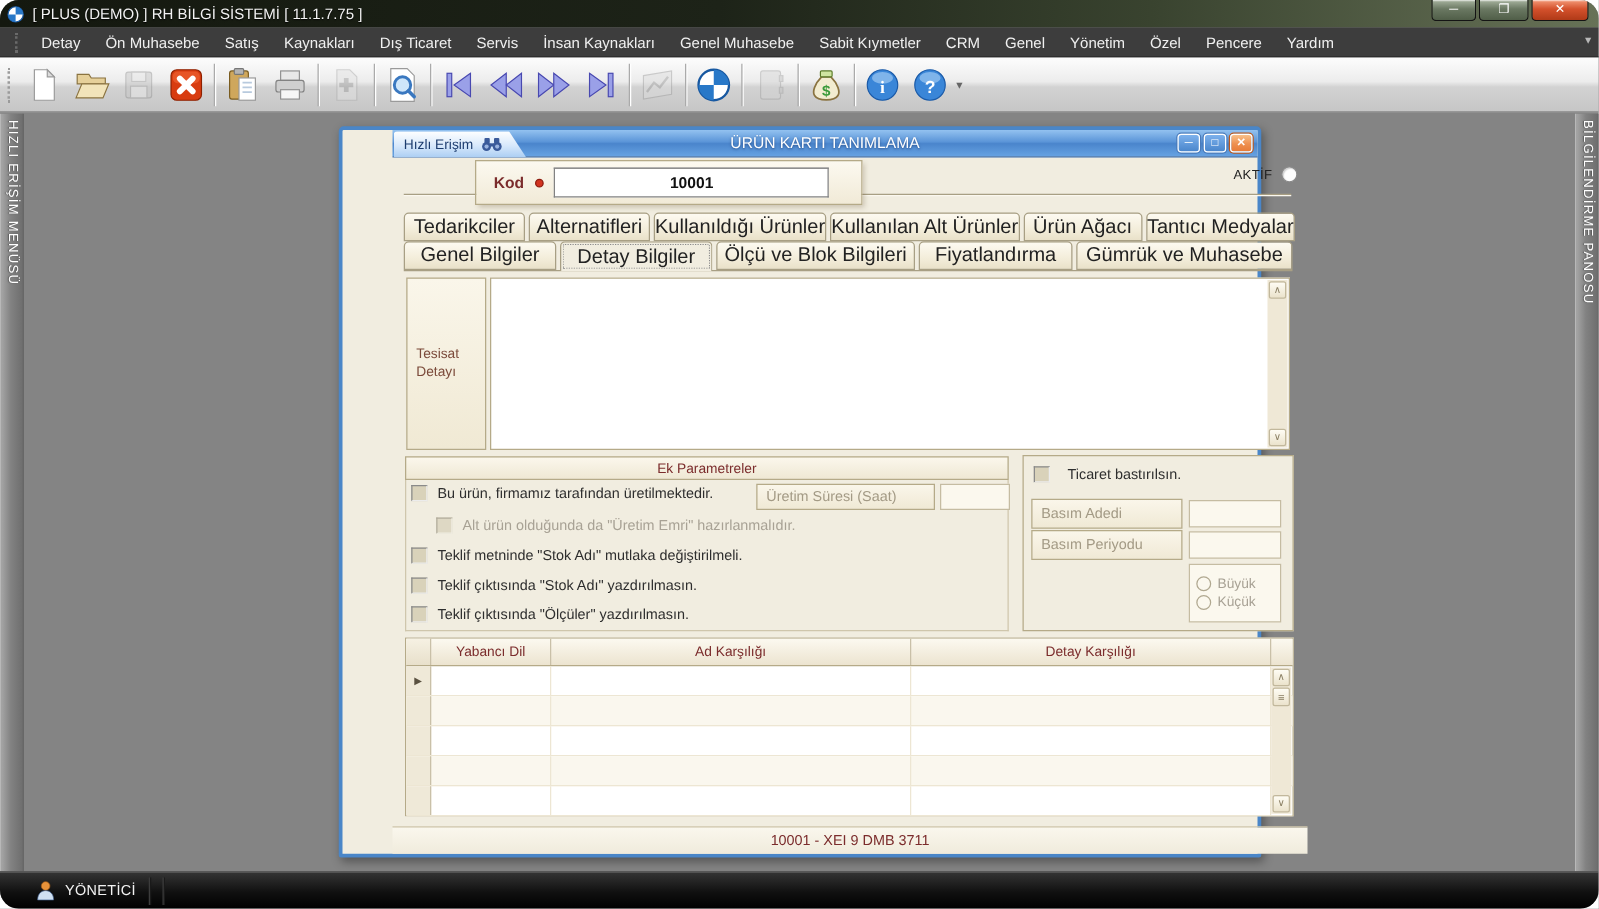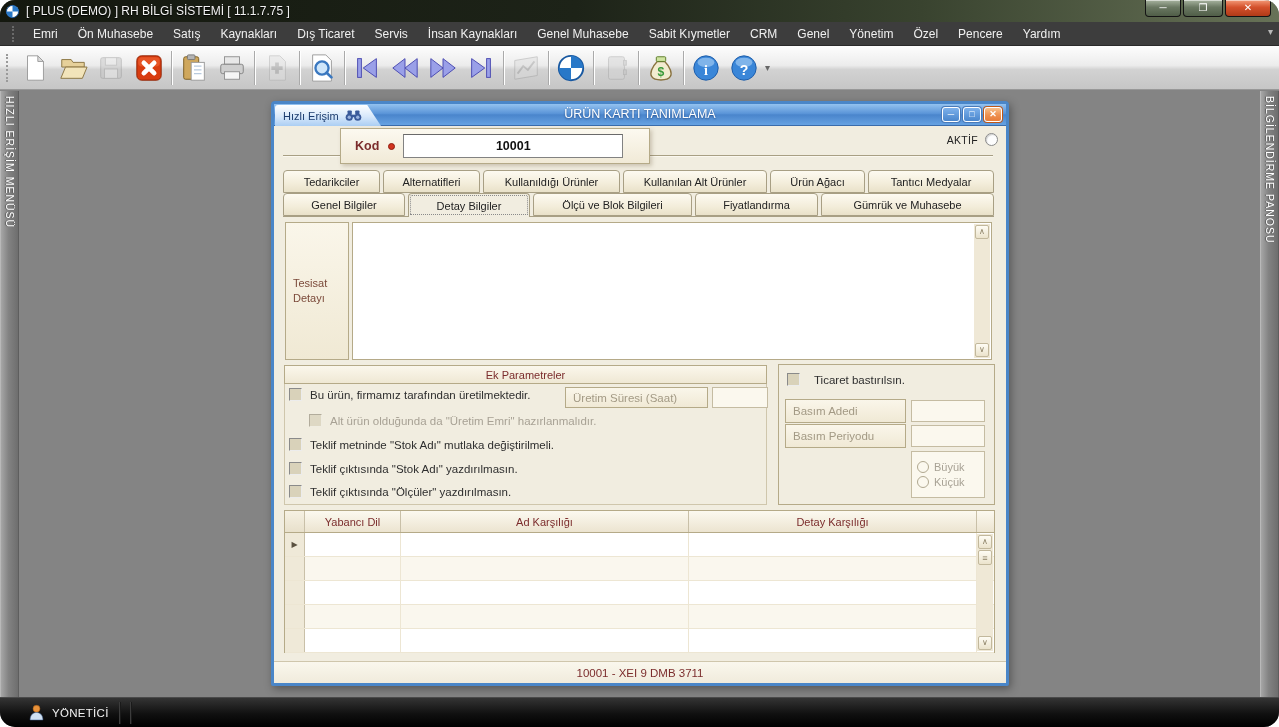--- a/index.html
+++ b/index.html
@@ -48,21 +48,21 @@
     background:linear-gradient(#343434,#101010 55%,#000); border-top:1px solid #4a4a4a;
     display:flex; align-items:center; }
   .tb-user { display:flex; align-items:center; gap:7px; padding-left:28px; }
   .tb-user svg { width:17px; height:17px; }
   .tb-user span { color:#f2f2f2; font-size:11.5px; letter-spacing:.3px; }
   .tk-sep { width:1px; height:22px; background:#3c3c3c; margin-left:10px; box-shadow:1px 0 0 #1a1a1a; }
 
   
   .window { position:absolute; left:271px; top:101px; width:738px; height:585px;
     border:3px solid #4a86c8; border-radius:4px 4px 2px 2px; background:#f1ede0;
-    box-shadow:2px 3px 8px rgba(0,0,0,.35); }
+    box-shadow:2px 3px 8px rgba(0,0,0,.35);padding-left:40px; }
   .w-titlebar { position:relative; height:22px;
     background:linear-gradient(#93c2f0,#5b95d8 45%,#4a85cc 52%,#66a2e2);
     border-bottom:1px solid #3a6cab; }
   .quick-tab { position:absolute; left:1px; top:1px; height:21px; width:106px;
     background:linear-gradient(#feffff,#d7e8fb 55%,#abcef3);
     clip-path:polygon(0 0,87% 0,100% 100%,0 100%);
     border-radius:3px 0 0 0; display:flex; align-items:center; gap:6px; padding-left:8px; }
   .quick-tab span { color:#1c3c6e; font-size:11px; }
   .w-title { position:absolute; left:0; right:0; top:3px; text-align:center; color:#fff; font-size:12.5px;
     text-shadow:0 1px 2px rgba(10,30,80,.55); }
@@ -88,21 +88,21 @@
   .aktif-wrap { position:absolute; right:8px; top:7px; display:flex; align-items:center; gap:7px; }
   .aktif-label { font-size:10.5px; color:#222; letter-spacing:.3px; }
   .radio { width:13px; height:13px; border-radius:50%; background:#fdfdfd; border:1px solid #8a8a8a;
     box-shadow:inset 1px 1px 1px #cfcfcf; }
 
   .tabrow { position:absolute; left:9px; width:711px; display:flex; gap:3px; }
   .tabrow1 { top:44px; height:23px; }
   .tabrow2 { top:67px; height:23px; }
   .tab { height:100%; border:1px solid #a89f84; border-radius:4px 4px 0 0;
     background:linear-gradient(#fdfaf1,#f3edda 60%,#e9e1c9);
-    display:flex; align-items:center; justify-content:center; font-size:11px; color:#222; white-space:nowrap; }
+    display:flex; align-items:center; justify-content:center; font-size:16px; color:#222; white-space:nowrap; }
   .tab.active { background:#f1ede0; height:24px; z-index:3; position:relative;
     outline:1px dotted #8a8a8a; outline-offset:-3px; border-bottom:none; }
   .content-line { position:absolute; left:9px; top:90px; width:711px; border-top:1px solid #a89f84; }
 
   .tesisat-label { position:absolute; left:11px; top:96px; width:64px; height:138px;
     background:linear-gradient(#faf6ea,#f0e9d4); border:1px solid #b5aa88; color:#7b4a3a;
     display:flex; align-items:center; padding-left:7px; line-height:1.35; }
   .tesisat-area { position:absolute; left:78px; top:96px; width:640px; height:138px;
     background:#fff; border:1px solid #b5aa88; }
   .vsb { position:absolute; right:1px; top:1px; bottom:1px; width:16px; background:#efe8d6; }
@@ -169,21 +169,21 @@
     <span class="main-title">[ PLUS (DEMO) ] RH BİLGİ SİSTEMİ [ 11.1.7.75 ]</span>
     <div class="win-controls">
       <div class="wc-btn wc-min">─</div>
       <div class="wc-btn wc-max">❐</div>
       <div class="wc-btn wc-close">✕</div>
     </div>
   </div>
 
   <div class="menubar">
     <div class="grip"></div>
-    <span class="menu-item">Emri</span>
+    <span class="menu-item">Detay</span>
     <span class="menu-item">Ön Muhasebe</span>
     <span class="menu-item">Satış</span>
     <span class="menu-item">Kaynakları</span>
     <span class="menu-item">Dış Ticaret</span>
     <span class="menu-item">Servis</span>
     <span class="menu-item">İnsan Kaynakları</span>
     <span class="menu-item">Genel Muhasebe</span>
     <span class="menu-item">Sabit Kıymetler</span>
     <span class="menu-item">CRM</span>
     <span class="menu-item">Genel</span>

